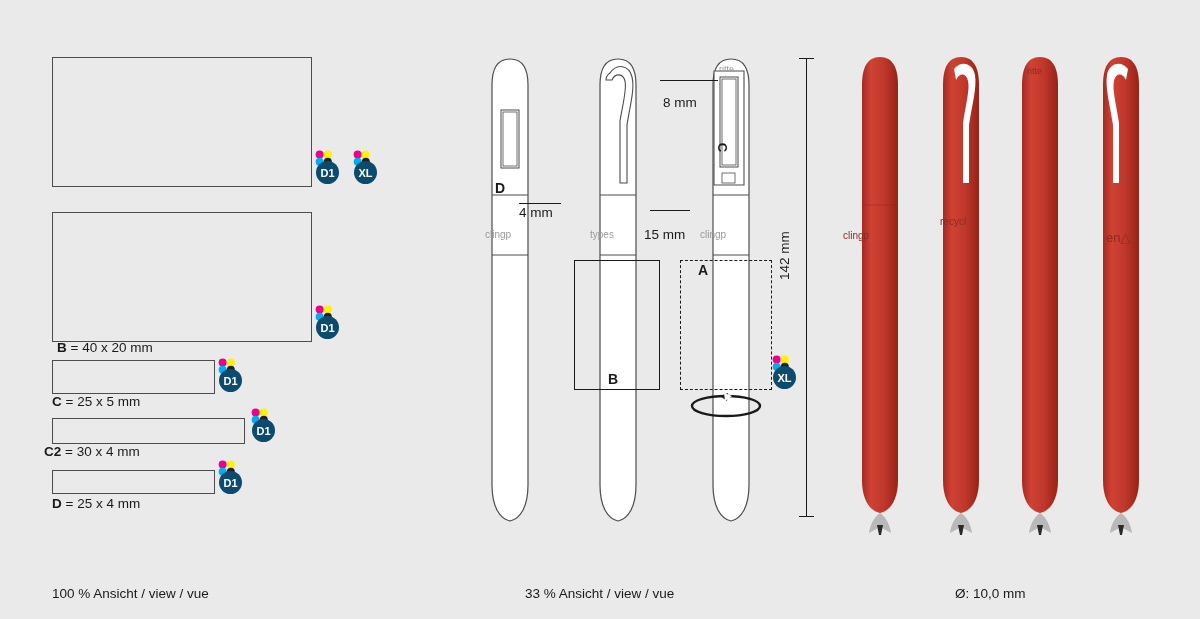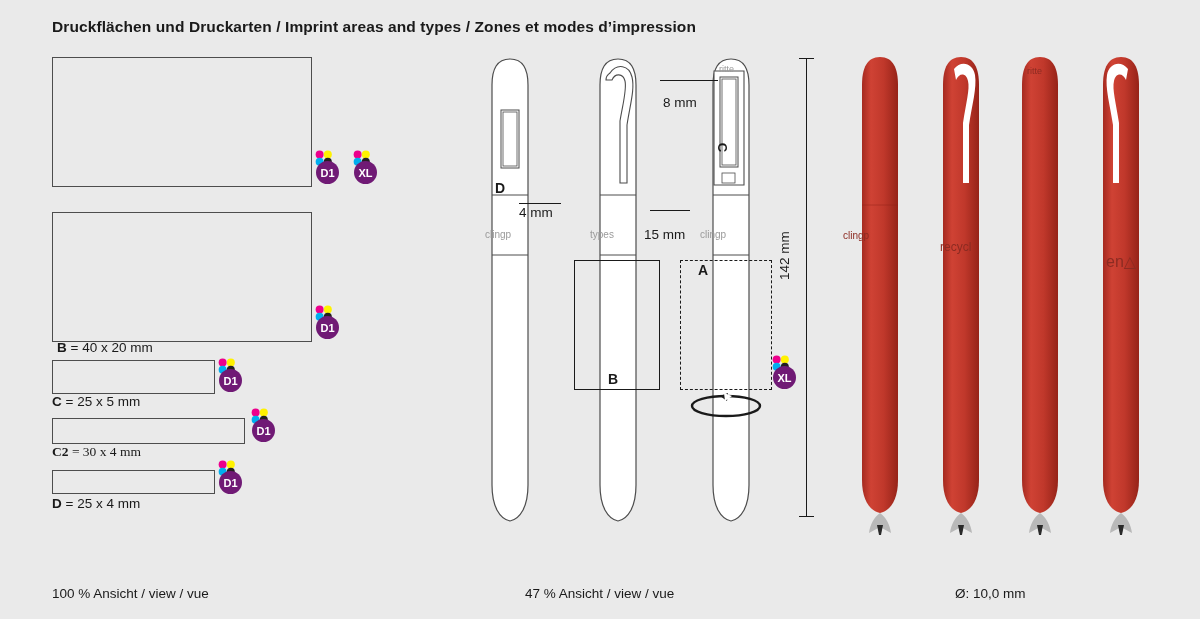--- a/index.html
+++ b/index.html
@@ -34,21 +34,21 @@
     white-space:nowrap;
   }
   .caption b{font-weight:bold;}
 
   
   .mark{position:absolute;width:46px;height:34px;}
   .cmyk{position:absolute;left:0;top:0;width:26px;height:20px;}
   .badge{
     position:absolute;
     width:23px;height:23px;border-radius:50%;
-    background:#701a75;color:#fff;
+    background:#0c4a6e;color:#fff;
     font-size:11px;font-weight:bold;
     display:flex;align-items:center;justify-content:center;
     box-sizing:border-box;
   }
 
   
   .penwrap{position:absolute;}
 
   
   .redpen{position:absolute;}
@@ -66,21 +66,20 @@
 
   .letterlabel{
     position:absolute;font-size:13px;font-weight:bold;
   }
 </style>
 </head>
 <body>
 
 <div class="root">
 
-  <div class="title">Druckflächen und Druckarten / Imprint areas and types / Zones et modes d’impression</div>
 
   <div class="box" style="left:52px;top:57px;width:260px;height:130px;"></div>
 
   <div class="mark" style="left:313px;top:150px;width:72px;">
     <svg class="cmyk" style="left:0;top:0;" viewBox="0 0 26 22">
       <circle cx="6" cy="5" r="4.4" fill="#ec008c"></circle>
       <circle cx="15" cy="5" r="4.4" fill="#fff200"></circle>
       <circle cx="6" cy="13" r="4.4" fill="#00aeef"></circle>
       <circle cx="15" cy="13" r="4.4" fill="#231f20"></circle>
     </svg>
@@ -116,21 +115,21 @@
     <svg class="cmyk" viewBox="0 0 26 22">
       <circle cx="6" cy="5" r="4.4" fill="#ec008c"></circle>
       <circle cx="15" cy="5" r="4.4" fill="#fff200"></circle>
       <circle cx="6" cy="13" r="4.4" fill="#00aeef"></circle>
       <circle cx="15" cy="13" r="4.4" fill="#231f20"></circle>
     </svg>
     <div class="badge" style="left:3px;top:11px;">D1</div>
   </div>
 
   <div class="box" style="left:52px;top:418px;width:193px;height:26px;"></div>
-  <div class="caption" style="left:52px;top:444px;font-family:Liberation Serif, serif;">
+  <div class="caption" style="left:44px;top:444px;">
     <b>C2</b><span> = 30 x 4 mm</span>
   </div>
   <div class="mark" style="left:249px;top:408px;">
     <svg class="cmyk" viewBox="0 0 26 22">
       <circle cx="6" cy="5" r="4.4" fill="#ec008c"></circle>
       <circle cx="15" cy="5" r="4.4" fill="#fff200"></circle>
       <circle cx="6" cy="13" r="4.4" fill="#00aeef"></circle>
       <circle cx="15" cy="13" r="4.4" fill="#231f20"></circle>
     </svg>
     <div class="badge" style="left:3px;top:11px;">D1</div>
@@ -240,21 +239,21 @@
         <stop offset="25%" stop-color="#cf4234"></stop>
         <stop offset="60%" stop-color="#c0382b"></stop>
         <stop offset="100%" stop-color="#962318"></stop>
       </linearGradient>
     </defs>
     <path d="M31 2 C18 2 13 13 13 30 L13 425 C13 445 21 456 31 458 C41 456 49 445 49 425 L49 30 C49 13 44 2 31 2 Z" fill="url(#g2)"></path>
     <path d="M24 14 C31 5 43 8 45 20 C47 33 42 50 39 70 L39 128 L33 128 L33 68 C36 48 40 34 38 26 C36 17 29 18 26 25 Z" fill="#ffffff"></path>
     <path d="M31 458 C37 462 41 470 42 478 L31 472 L20 478 C21 470 25 462 31 458 Z" fill="#b9b9b9"></path>
     <path d="M28 470 L34 470 L32 480 L30 480 Z" fill="#2a2a2a"></path>
   </svg>
-  <div class="abs" style="left:940px;top:240px;font-size:12px;color:#8c2b22;">recycl</div>
+  <div class="abs" style="left:940px;top:216px;font-size:10px;color:#8c2b22;">recycl</div>
 
   <svg class="redpen" style="left:1010px;top:55px;width:60px;height:480px;" viewBox="0 0 60 480">
     <defs>
       <linearGradient id="g3" x1="0" y1="0" x2="1" y2="0">
         <stop offset="0%" stop-color="#a52a20"></stop>
         <stop offset="25%" stop-color="#cf4234"></stop>
         <stop offset="60%" stop-color="#c0382b"></stop>
         <stop offset="100%" stop-color="#962318"></stop>
       </linearGradient>
     </defs>
@@ -271,19 +270,19 @@
         <stop offset="25%" stop-color="#cf4234"></stop>
         <stop offset="60%" stop-color="#c0382b"></stop>
         <stop offset="100%" stop-color="#962318"></stop>
       </linearGradient>
     </defs>
     <path d="M31 2 C18 2 13 13 13 30 L13 425 C13 445 21 456 31 458 C41 456 49 445 49 425 L49 30 C49 13 44 2 31 2 Z" fill="url(#g4)"></path>
     <path d="M38 14 C31 5 19 8 17 20 C15 33 20 50 23 70 L23 128 L29 128 L29 68 C26 48 22 34 24 26 C26 17 33 18 36 25 Z" fill="#ffffff"></path>
     <path d="M31 458 C37 462 41 470 42 478 L31 472 L20 478 C21 470 25 462 31 458 Z" fill="#b9b9b9"></path>
     <path d="M28 470 L34 470 L32 480 L30 480 Z" fill="#2a2a2a"></path>
   </svg>
-  <div class="abs" style="left:1106px;top:230px;font-size:16px;color:#8c2b22;margin-top:22px;">en△</div>
+  <div class="abs" style="left:1106px;top:230px;font-size:13px;color:#8c2b22;">en△</div>
 
   <div class="footer" style="left:52px;margin-top:32px;">100 % Ansicht / view / vue</div>
-  <div class="footer" style="left:525px;">47 % Ansicht / view / vue</div>
+  <div class="footer" style="left:525px;">33 % Ansicht / view / vue</div>
   <div class="footer" style="left:955px;">Ø: 10,0 mm</div>
 
 </div>
 
 </body></html>

